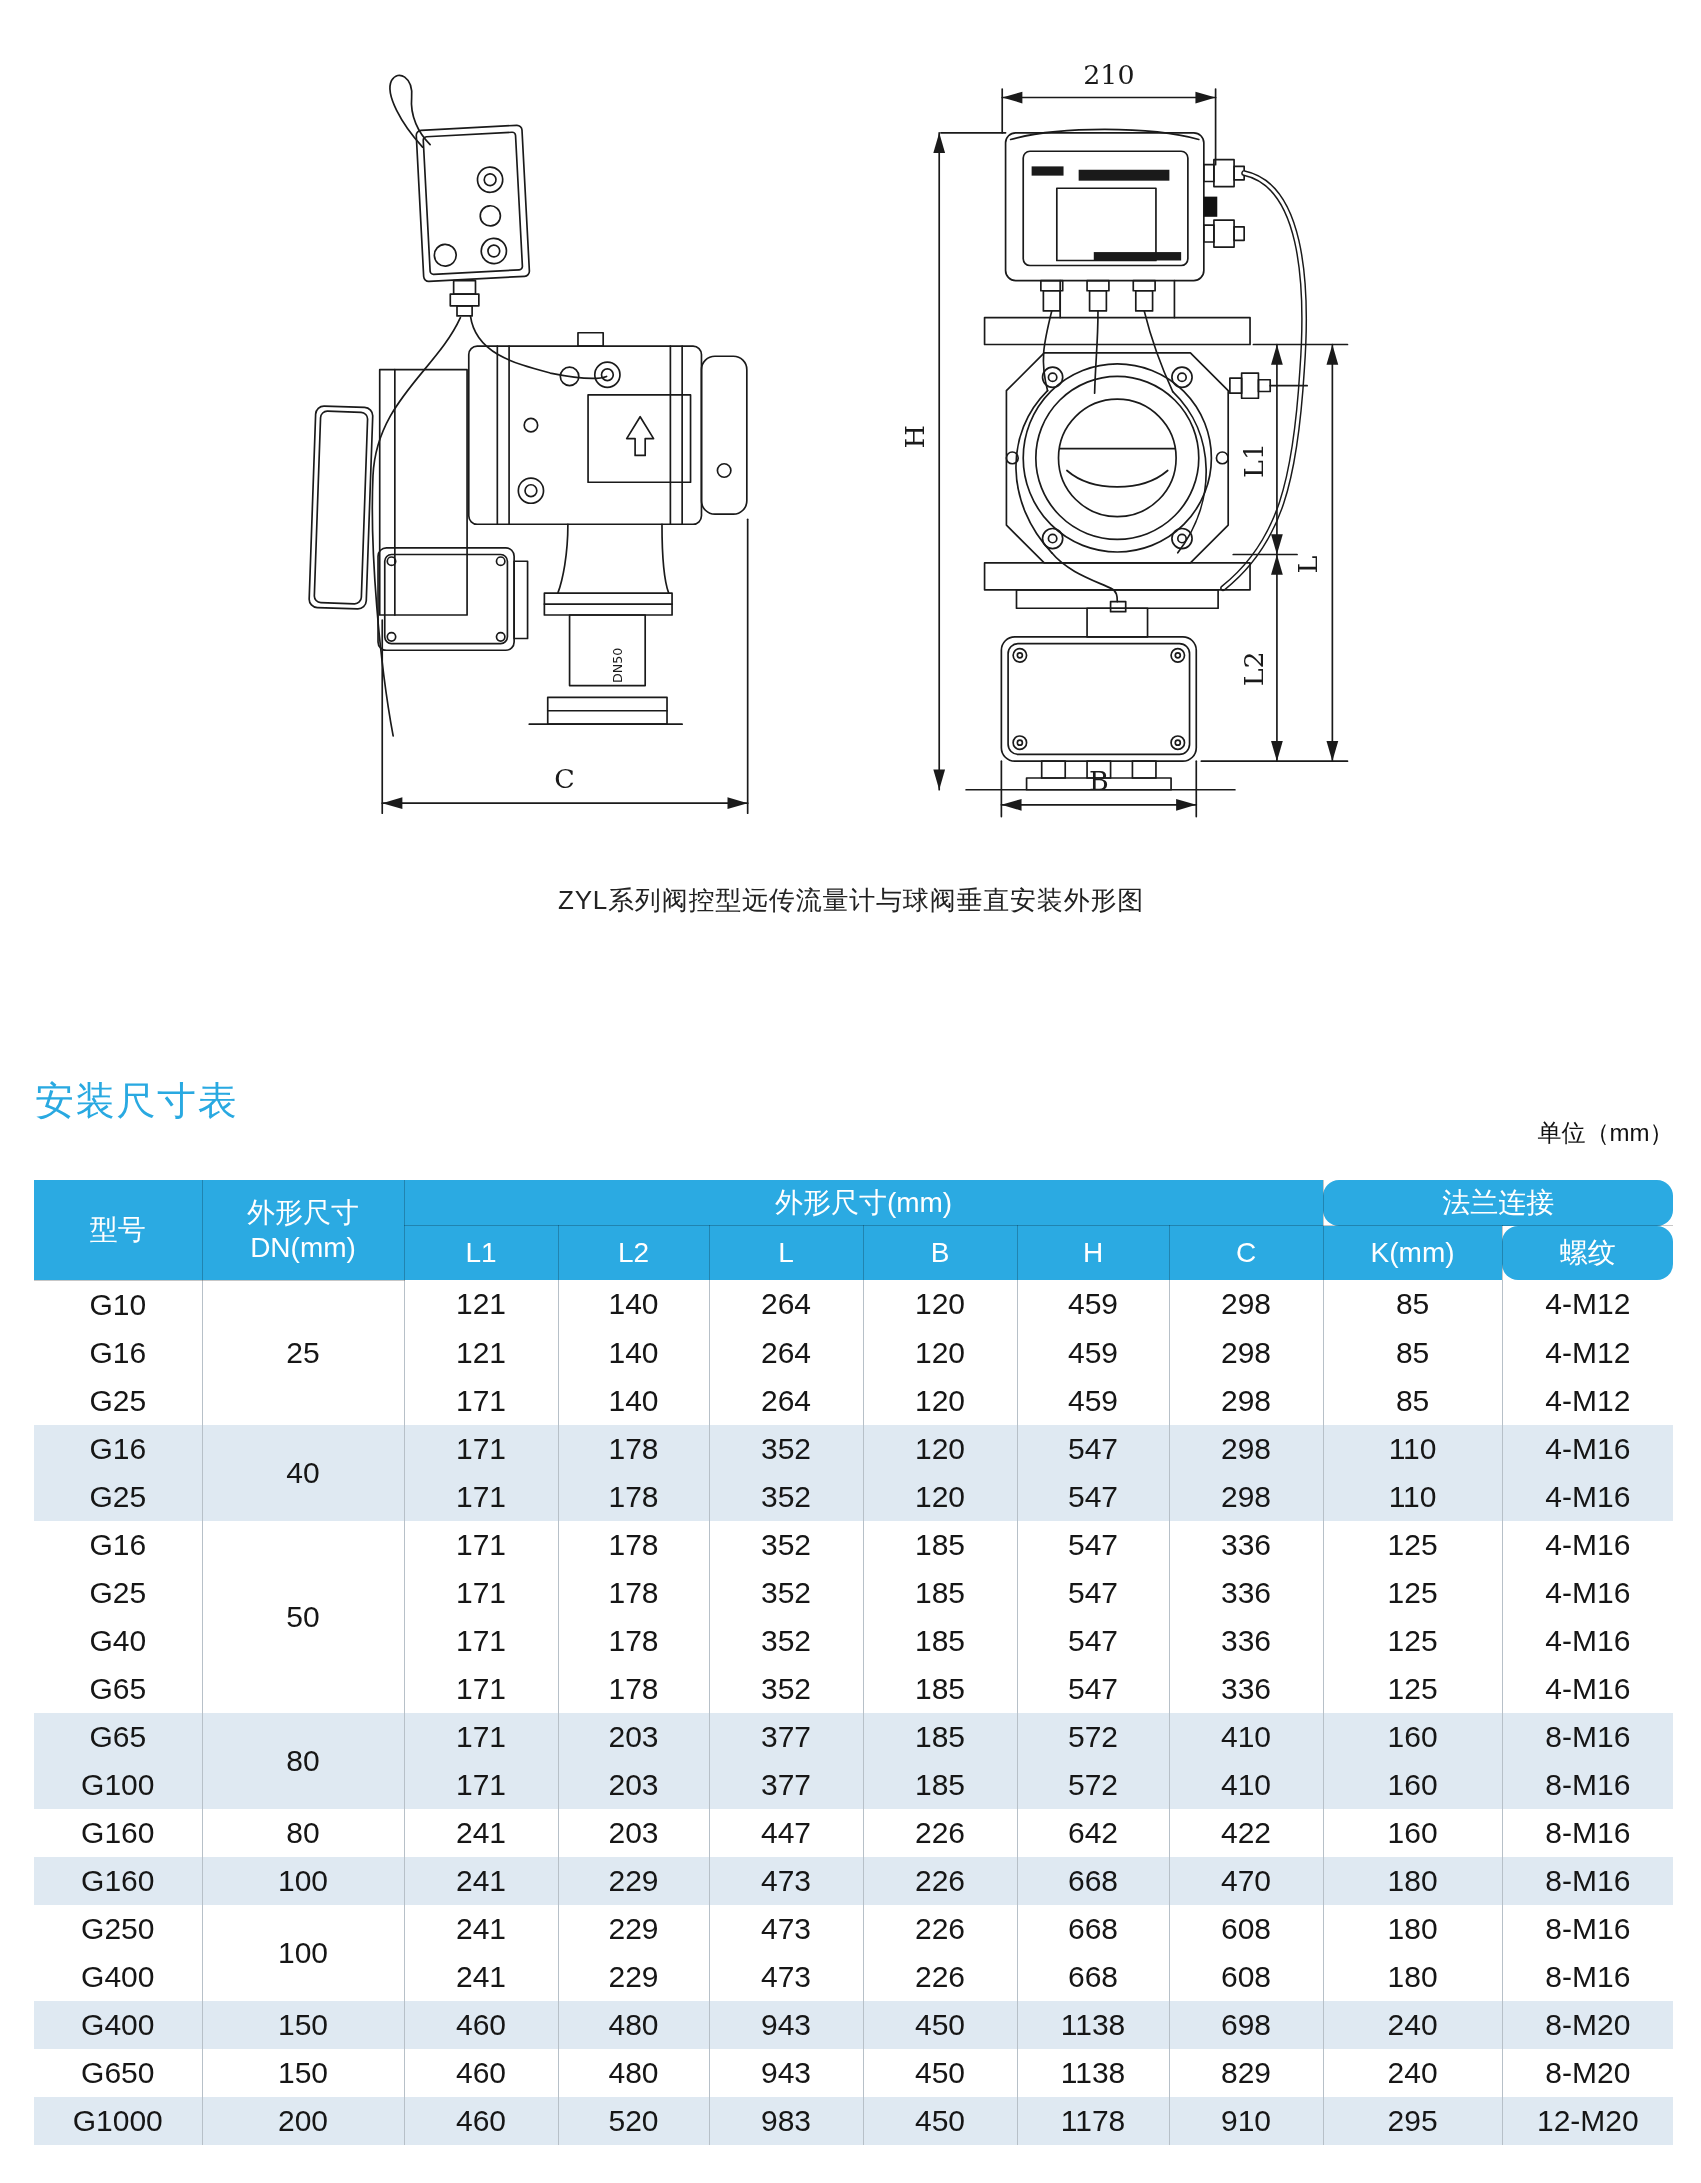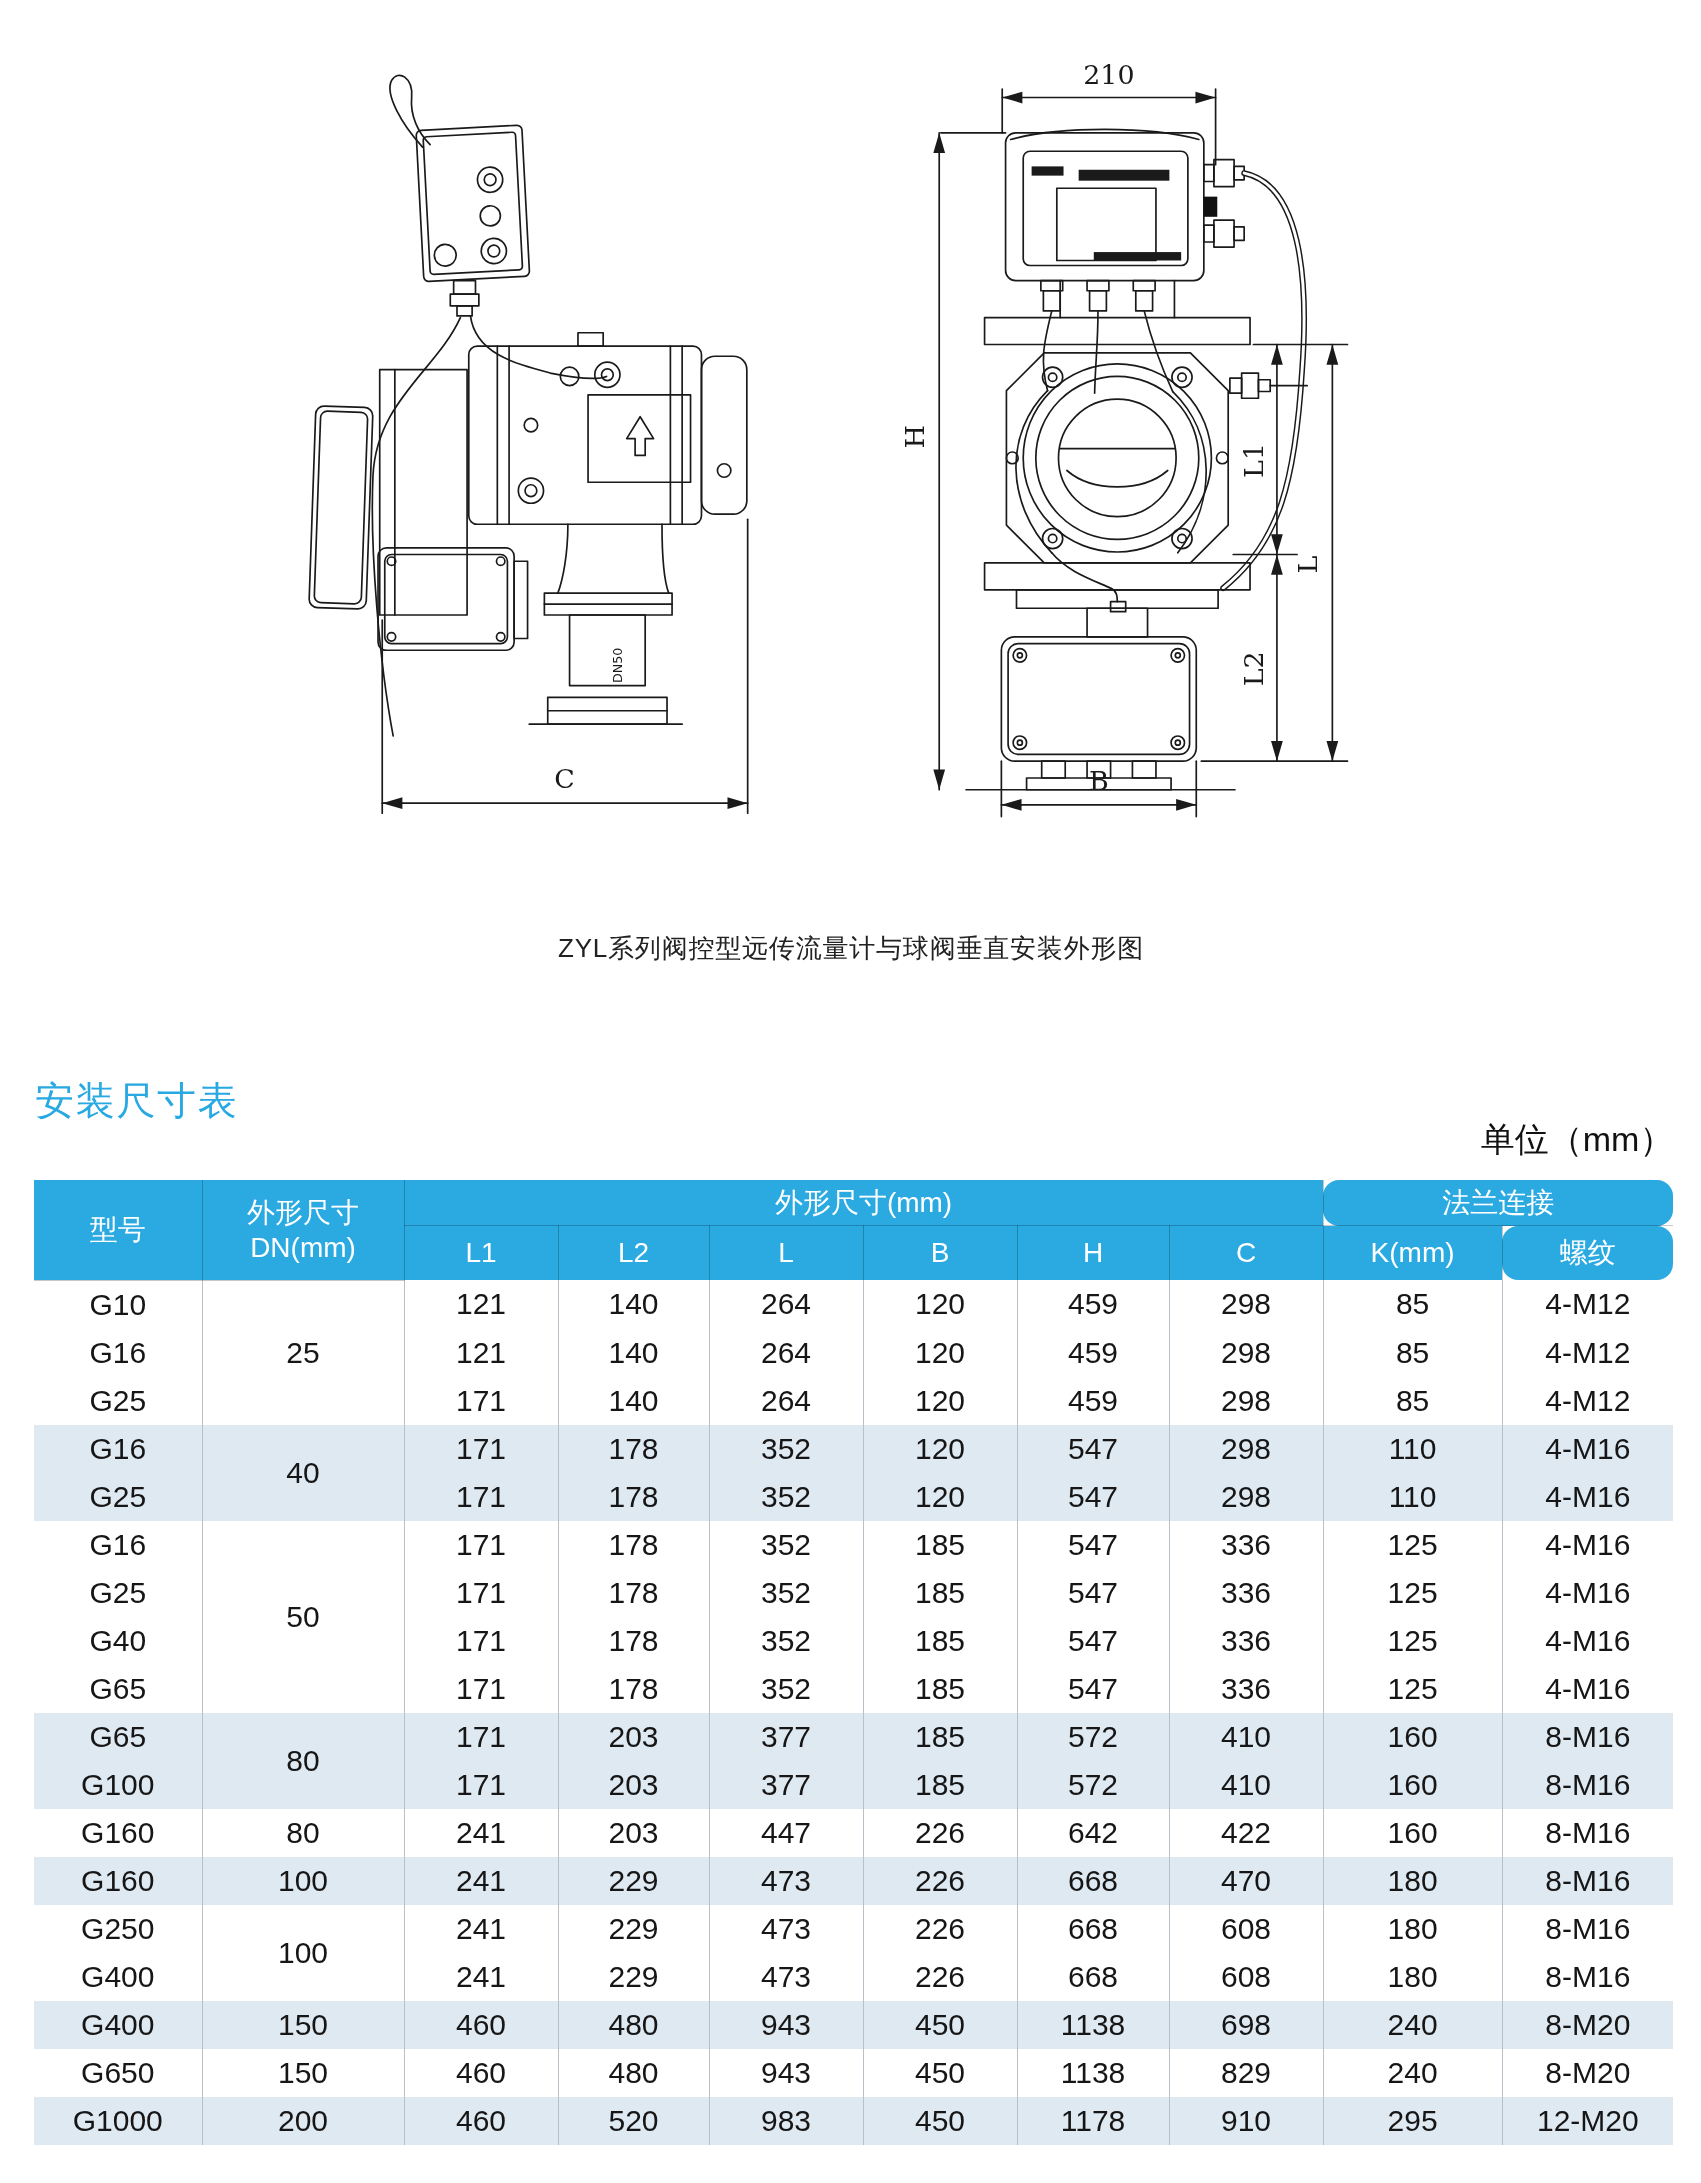--- a/index.html
+++ b/index.html
@@ -7,33 +7,33 @@
     width:1702px;height:2183px;
     background:#ffffff;
     position:relative;
     font-family:"Liberation Sans", sans-serif;
     color:#1a1a1a;
     overflow:hidden;
   }
   .abs{position:absolute;}
   
   .caption{
-    top:931px;left:0;width:1702px;
+    top:883px;left:0;width:1702px;
     text-align:center;
     font-size:26px;color:#222;
     letter-spacing:0.8px;
   }
   .section-title{
     top:1074px;left:35px;
     font-size:39px;font-weight:normal;
     color:#29a9e1;letter-spacing:1.7px;
   }
   .unit-label{
     top:1117px;right:28.6px;
-    font-size:34px;color:#111;
+    font-size:24px;color:#111;
   }
   
   .table-wrap{top:1180px;left:34px;}
   table{
     border-collapse:collapse;
     table-layout:fixed;
     width:1638px;
   }
   thead th{
     background:#2baae2;

